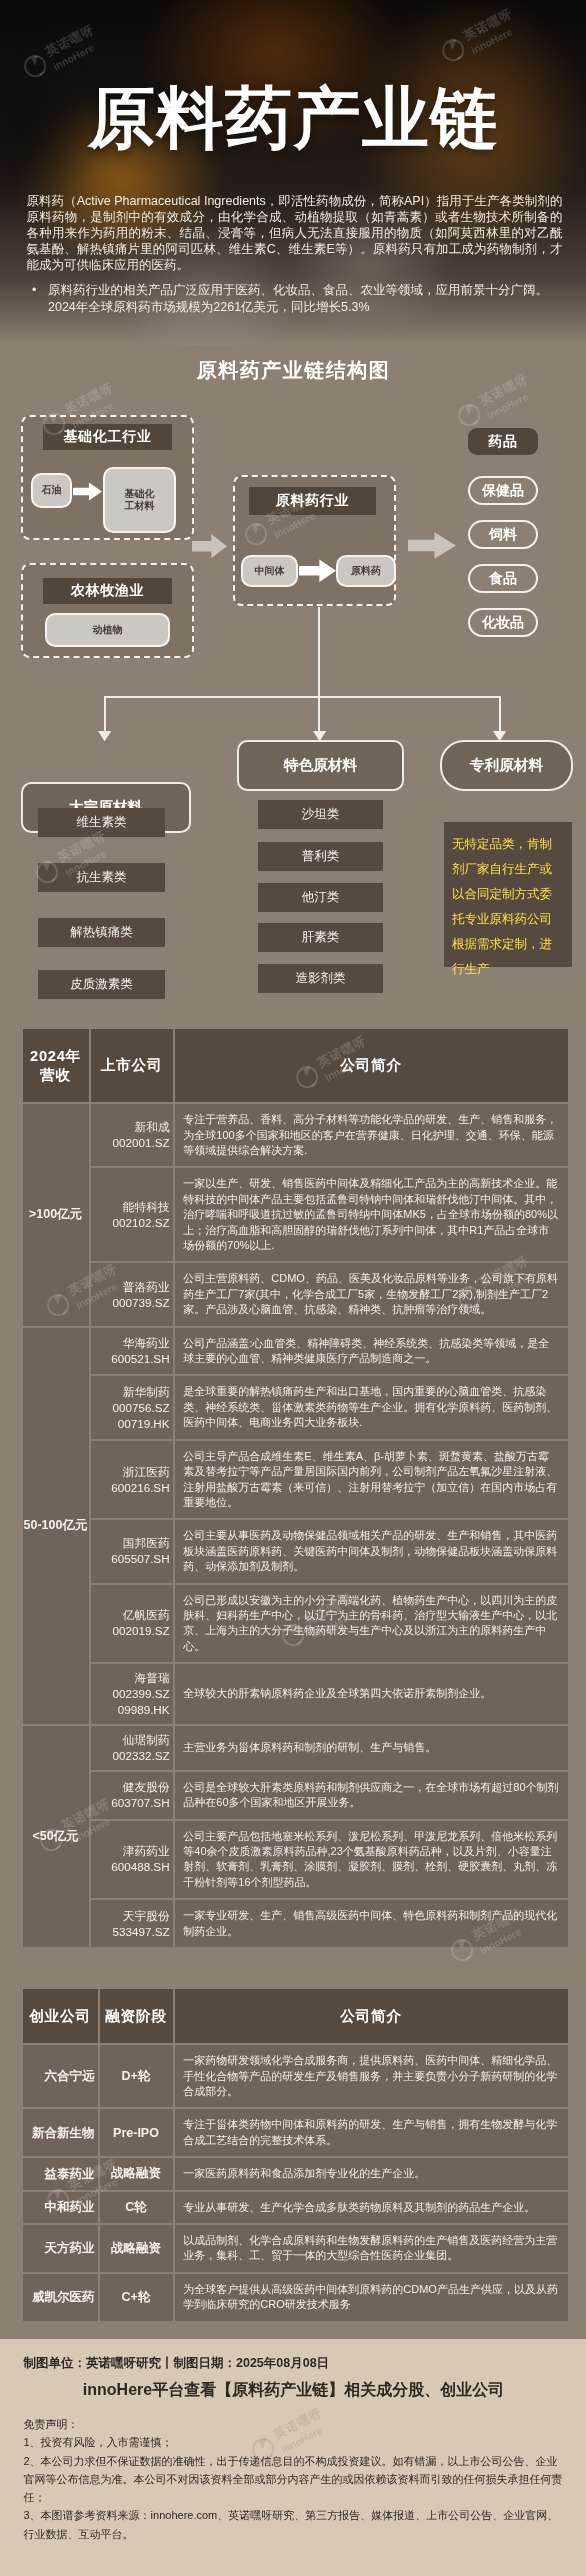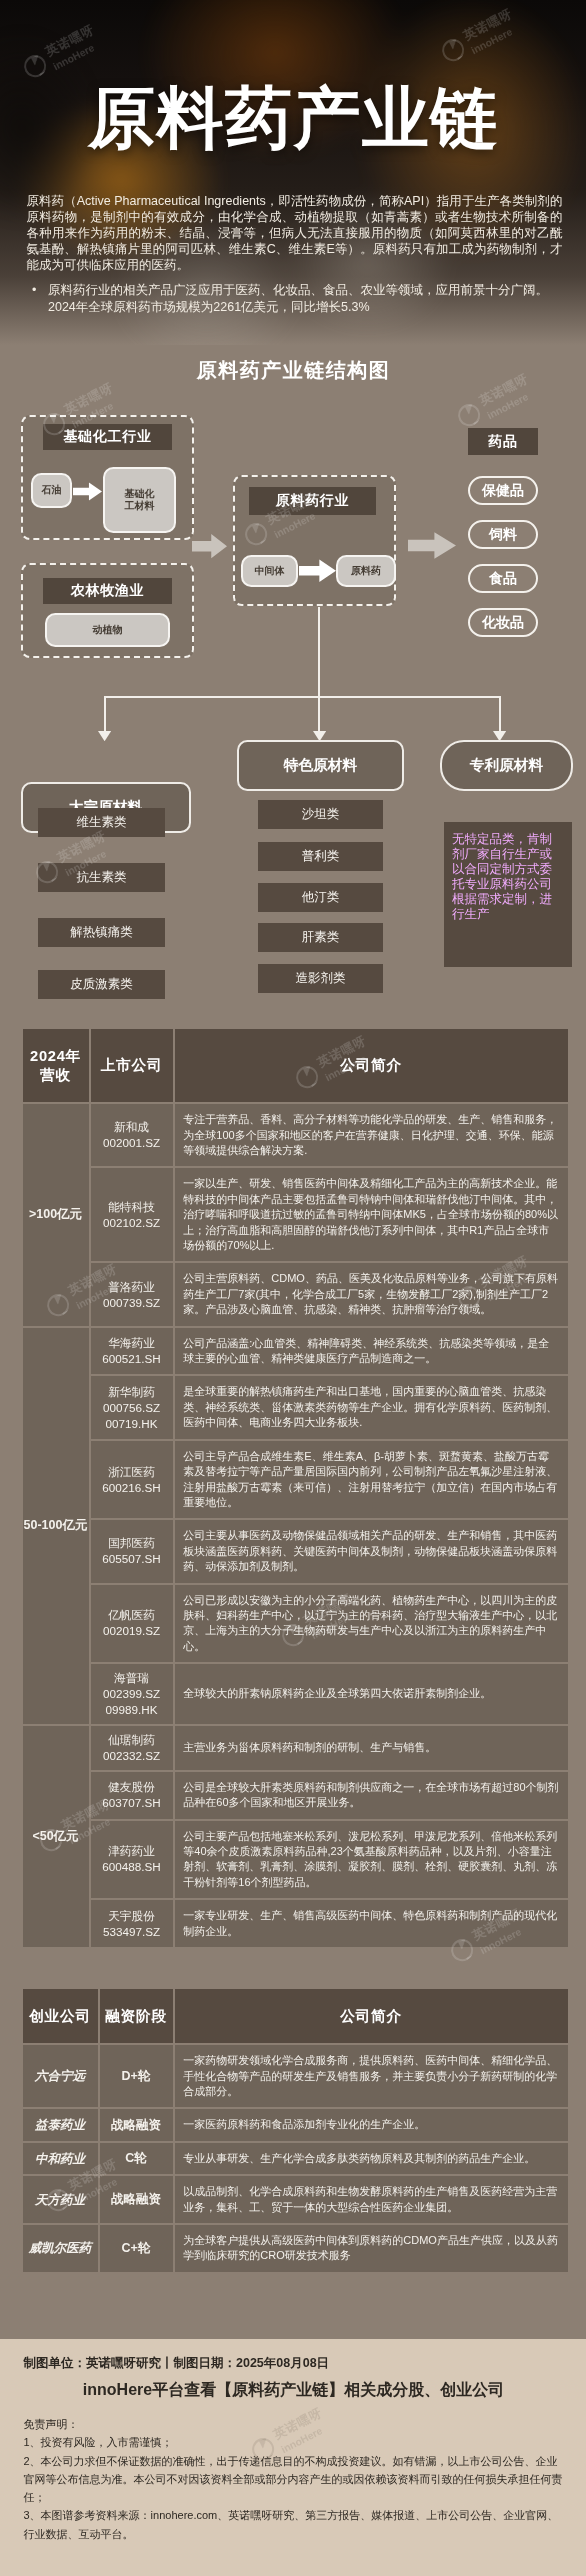--- a/index.html
+++ b/index.html
@@ -45,43 +45,43 @@
   .pill{position:absolute;background:#cbc7c2;border:2.9px solid #f6f4f1;border-radius:10.3px;
       color:#453d34;font-size:10px;font-weight:700;display:flex;align-items:center;
       justify-content:center;text-align:center;line-height:1.25;}
   .out{position:absolute;background:transparent;border:2.9px solid #f4f1ec;border-radius:14.7px;
       color:#ffffff;font-size:14px;font-weight:700;display:flex;align-items:center;justify-content:center;}
   .cat{position:absolute;background:#6f6459;border:2.2px solid #efece7;border-radius:10.3px;
       color:#ffffff;font-size:14.7px;font-weight:700;display:flex;align-items:center;justify-content:center;}
   .sub{position:absolute;background:#564a40;color:#f7f4ef;font-size:12.5px;font-weight:500;
       display:flex;align-items:center;justify-content:center;}
   .note{position:absolute;left:444px;top:822px;width:128px;height:145px;background:#564a40;
-      color:#f0abfc;font-size:12.5px;line-height:15px;padding:9.5px 8px;text-align:left;}
+      color:#fde047;font-size:12.5px;line-height:25px;padding:9.5px 8px;text-align:left;}
   .arrow-sm{position:absolute;background:#ffffff;
       clip-path:polygon(0 30%,55% 30%,55% 2%,100% 50%,55% 98%,55% 70%,0 70%);}
   .arrow-big{position:absolute;background:#c9c3bc;
       clip-path:polygon(0 30%,55% 30%,55% 4%,100% 50%,55% 96%,55% 70%,0 70%);}
   .cline{position:absolute;background:#f2efea;}
   .ahead{position:absolute;width:13.2px;height:10.3px;background:#f2efea;
       clip-path:polygon(50% 100%,0 0,100% 0);}
 
   
   .tbl{position:absolute;left:20.5px;width:549px;border-collapse:separate;border-spacing:2.2px;table-layout:fixed;}
   .tbl th{background:#564a40;color:#ffffff;font-size:14.7px;font-weight:700;
       text-align:center;vertical-align:middle;padding:17.6px 4.4px;letter-spacing:0.7px;}
   .tbl td{background:#6f6459;color:#f4f1ec;vertical-align:middle;}
   .crev{text-align:center;font-weight:700;font-size:12.5px;}
-  .cname{text-align:center;font-size:11.7px;line-height:16px;padding:5.9px 2.9px;}
+  .cname{text-align:right;font-size:11.7px;line-height:16px;padding:5.9px 2.9px;}
   .cname .code{white-space:pre-line;}
   .cdesc{font-size:11px;line-height:15.4px;padding:8px 8.8px;text-align:left;}
   #listed-table{top:1027px;}
   #listed-table col.c1{width:66px;} #listed-table col.c2{width:82px;}
   #startup-table{top:1987px;}
   #startup-table col.c1{width:75px;} #startup-table col.c2{width:73px;}
-  #startup-table td.cname{font-size:12.5px;font-weight:700;font-style:italic;}
+  #startup-table td.cname{font-size:12.5px;font-weight:700;}
   #startup-table td.crev{font-weight:700;font-size:12.5px;}
 
   
   .footer{position:absolute;left:0;top:2339px;width:587px;height:237px;background:#d8c9b7;color:#2d2822;}
   .credit{position:absolute;left:23.5px;top:16px;font-size:12.5px;font-weight:700;}
   .headline{position:absolute;left:0;top:41px;width:100%;text-align:center;
       font-size:16px;font-weight:800;}
   .disclaimer{position:absolute;left:23.5px;top:76px;width:540px;font-size:11px;line-height:18.3px;}
 </style>
 </head>
@@ -170,21 +170,21 @@
 
   <div class="arrow-big" style="left:192px;top:533px;width:35px;height:26.4px;"></div>
   <div class="arrow-big" style="left:408px;top:531px;width:48px;height:29px;"></div>
 
   <div class="dbox" style="left:233px;top:475px;width:163px;height:131px;"></div>
   <div class="dk" style="left:249px;top:487px;width:127px;height:28px;">原料药行业</div>
   <div class="pill" style="left:241px;top:555px;width:57px;height:32px;">中间体</div>
   <div class="arrow-sm" style="left:299px;top:559px;width:37px;height:23.5px;"></div>
   <div class="pill" style="left:336px;top:555px;width:60px;height:32px;">原料药</div>
 
-  <div class="dk" style="left:468px;top:428px;width:70px;height:27px;">药品</div>
+  <div class="dk" style="left:468px;top:428px;width:70px;height:27px;border-radius:9px;">药品</div>
   <div class="out" style="left:468px;top:476px;width:70px;height:29px;">保健品</div>
   <div class="out" style="left:468px;top:520px;width:70px;height:29px;">饲料</div>
   <div class="out" style="left:468px;top:564px;width:70px;height:29px;">食品</div>
   <div class="out" style="left:468px;top:608px;width:70px;height:29px;">化妆品</div>
 
   <div class="cline" style="left:318px;top:607px;width:2.2px;height:125px;"></div>
   <div class="cline" style="left:104px;top:696px;width:397px;height:2.2px;"></div>
   <div class="cline" style="left:104px;top:696px;width:2.2px;height:37px;"></div>
   <div class="cline" style="left:499px;top:696px;width:2.2px;height:37px;"></div>
   <div class="ahead" style="left:98px;top:731px;"></div>
@@ -330,20 +330,25 @@
       <th>创业公司</th>
       <th>融资阶段</th>
       <th>公司简介</th>
     </tr>
     <tr>
       <td class="cname">六合宁远</td>
       <td class="crev">D+轮</td>
       <td class="cdesc">一家药物研发领域化学合成服务商，提供原料药、医药中间体、精细化学品、手性化合物等产品的研发生产及销售服务，并主要负责小分子新药研制的化学合成部分。</td>
     </tr>
     <tr>
+      <td class="cname">新合新生物</td>
+      <td class="crev">Pre-IPO</td>
+      <td class="cdesc">专注于甾体类药物中间体和原料药的研发、生产与销售，拥有生物发酵与化学合成工艺结合的完整技术体系。</td>
+    </tr>
+    <tr>
       <td class="cname">益泰药业</td>
       <td class="crev">战略融资</td>
       <td class="cdesc">一家医药原料药和食品添加剂专业化的生产企业。</td>
     </tr>
     <tr>
       <td class="cname">中和药业</td>
       <td class="crev">C轮</td>
       <td class="cdesc">专业从事研发、生产化学合成多肽类药物原料及其制剂的药品生产企业。</td>
     </tr>
     <tr>

